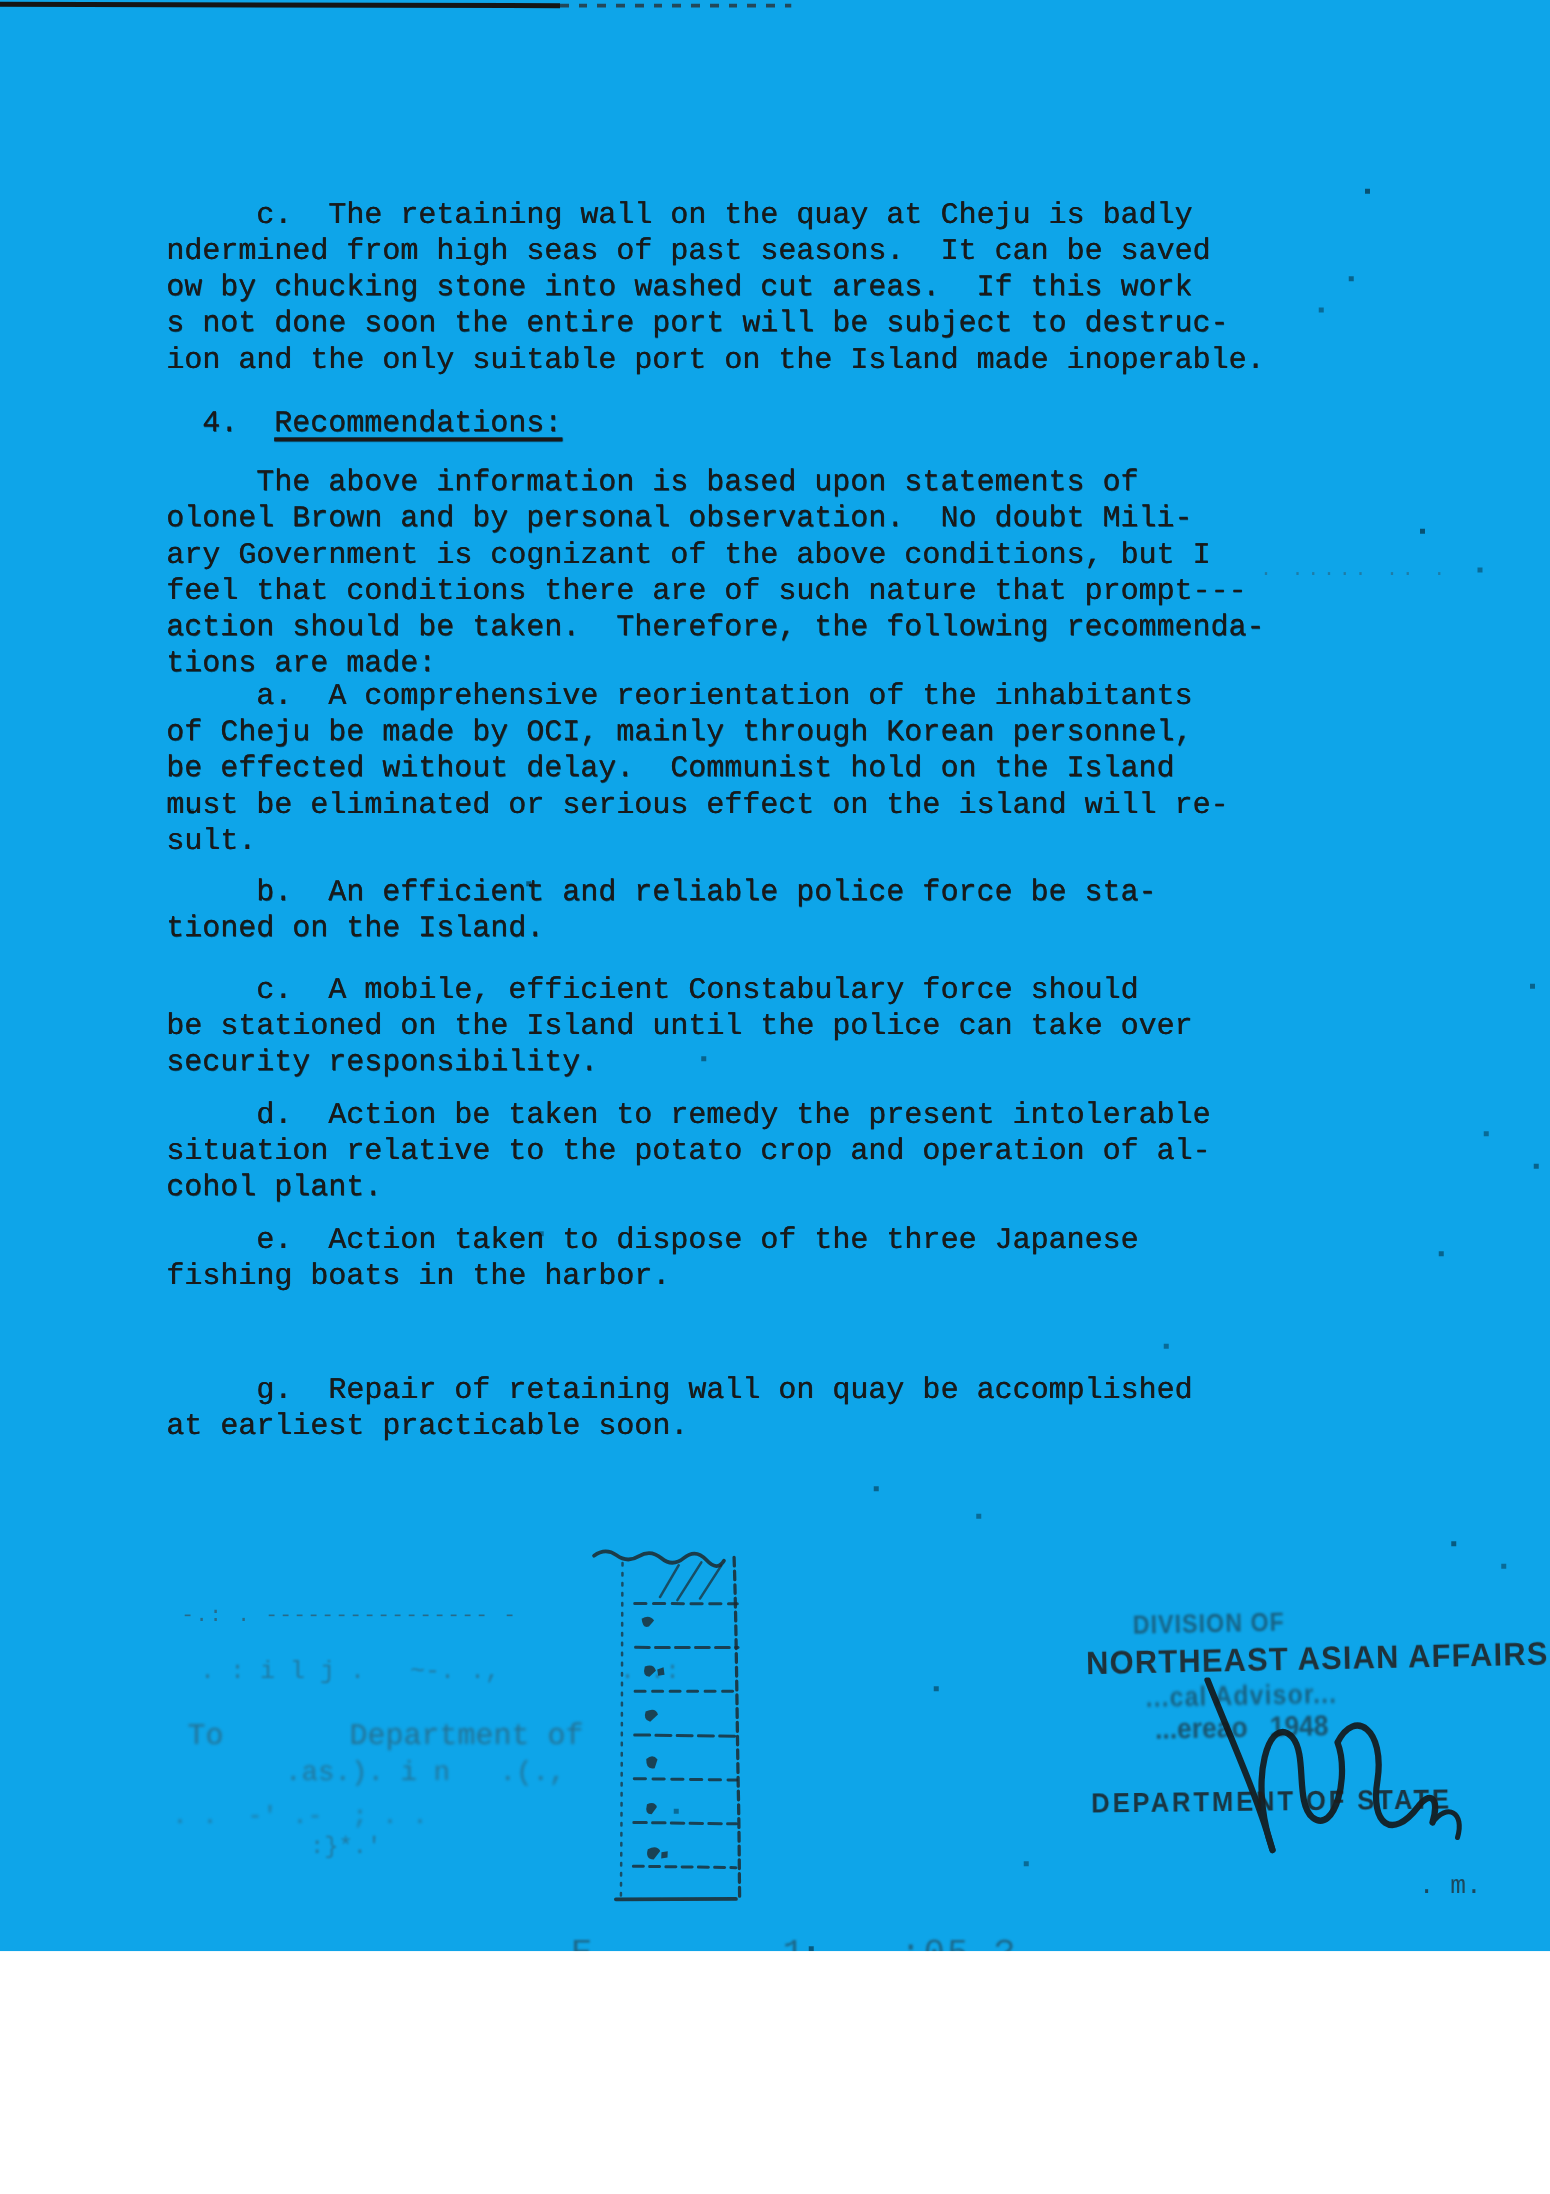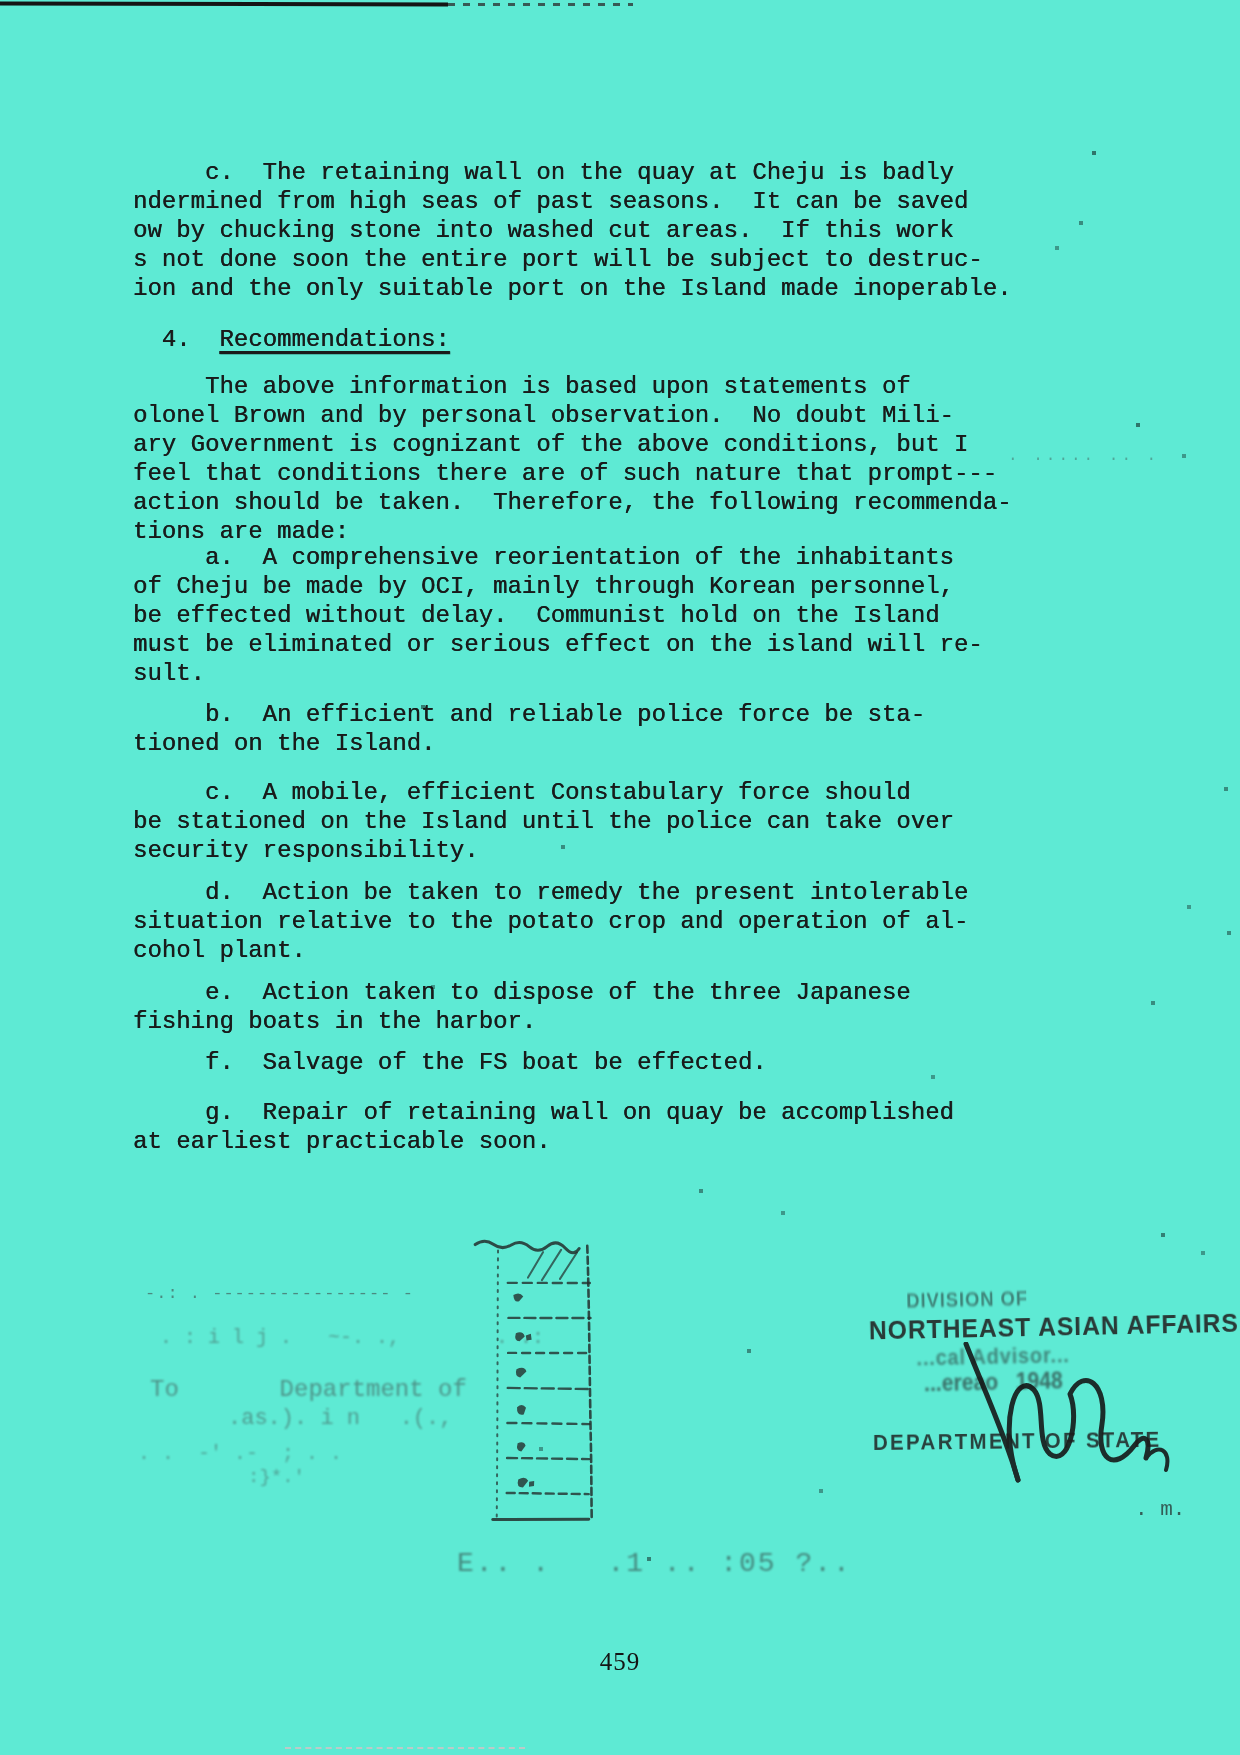--- a/index.html
+++ b/index.html
@@ -1,17 +1,17 @@
 <!DOCTYPE html>
 <html><head>
 <meta charset="utf-8">
 <style>
   html,body{margin:0;padding:0;background:#ffffff;}
   .page{
-    position:relative;width:1240px;height:1755px;background:#5eead4;overflow:hidden;
+    position:relative;width:1240px;height:1561px;background:#0ea5e9;overflow:hidden;
     font-family:"Liberation Sans",sans-serif;
   }
   
   .tw{
     position:absolute;left:133px;
     font-family:"Liberation Mono",monospace;
     font-size:24px;line-height:29px;white-space:pre;
     color:#1a1a1a;
     text-shadow:0.4px 0.4px 0.5px rgba(0,0,0,.55), 0 0 0.4px rgba(0,0,0,.5);
   }
@@ -109,21 +109,20 @@
 must be eliminated or serious effect on the island will re-
 sult.</div>
   <div class="tw" style="top:778px;">     c.  A mobile, efficient Constabulary force should
 be stationed on the Island until the police can take over
 security responsibility.</div>
   <div class="tw" style="top:878px;">     d.  Action be taken to remedy the present intolerable
 situation relative to the potato crop and operation of al-
 cohol plant.</div>
   <div class="tw" style="top:978px;">     e.  Action taken to dispose of the three Japanese
 fishing boats in the harbor.</div>
-  <div class="tw" style="top:1048px;">     f.  Salvage of the FS boat be effected.</div>
   <div class="tw" style="top:1098px;">     g.  Repair of retaining wall on quay be accomplished
 at earliest practicable soon.</div>
 
 
   <div class="faded f0">-.: . ---------------- -</div>
   <div class="faded f1">. : i l j .   ~-. .,        . .:</div>
   <div class="faded f2">To       Department of</div>
   <div class="faded f3">.as.). i n   .(.,</div>
   <div class="faded f4">. .  -' .-  ; . .</div>
   <div class="faded f5">:}*.'</div>

